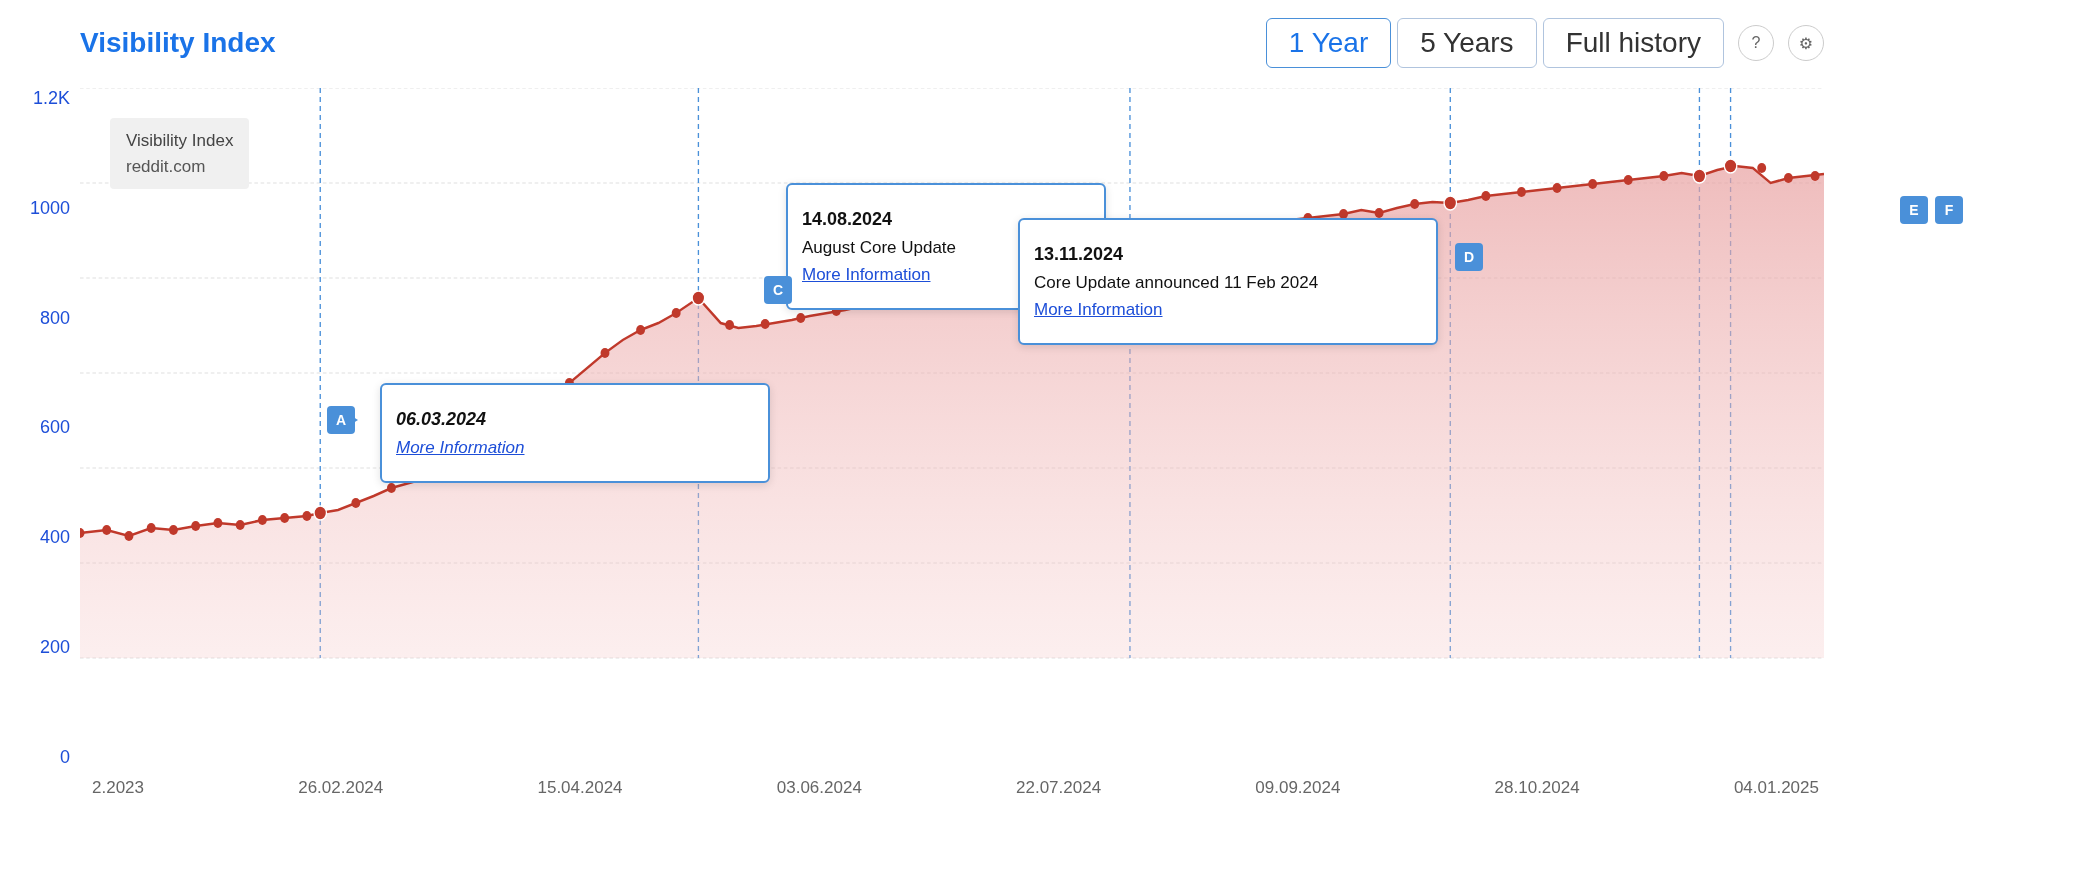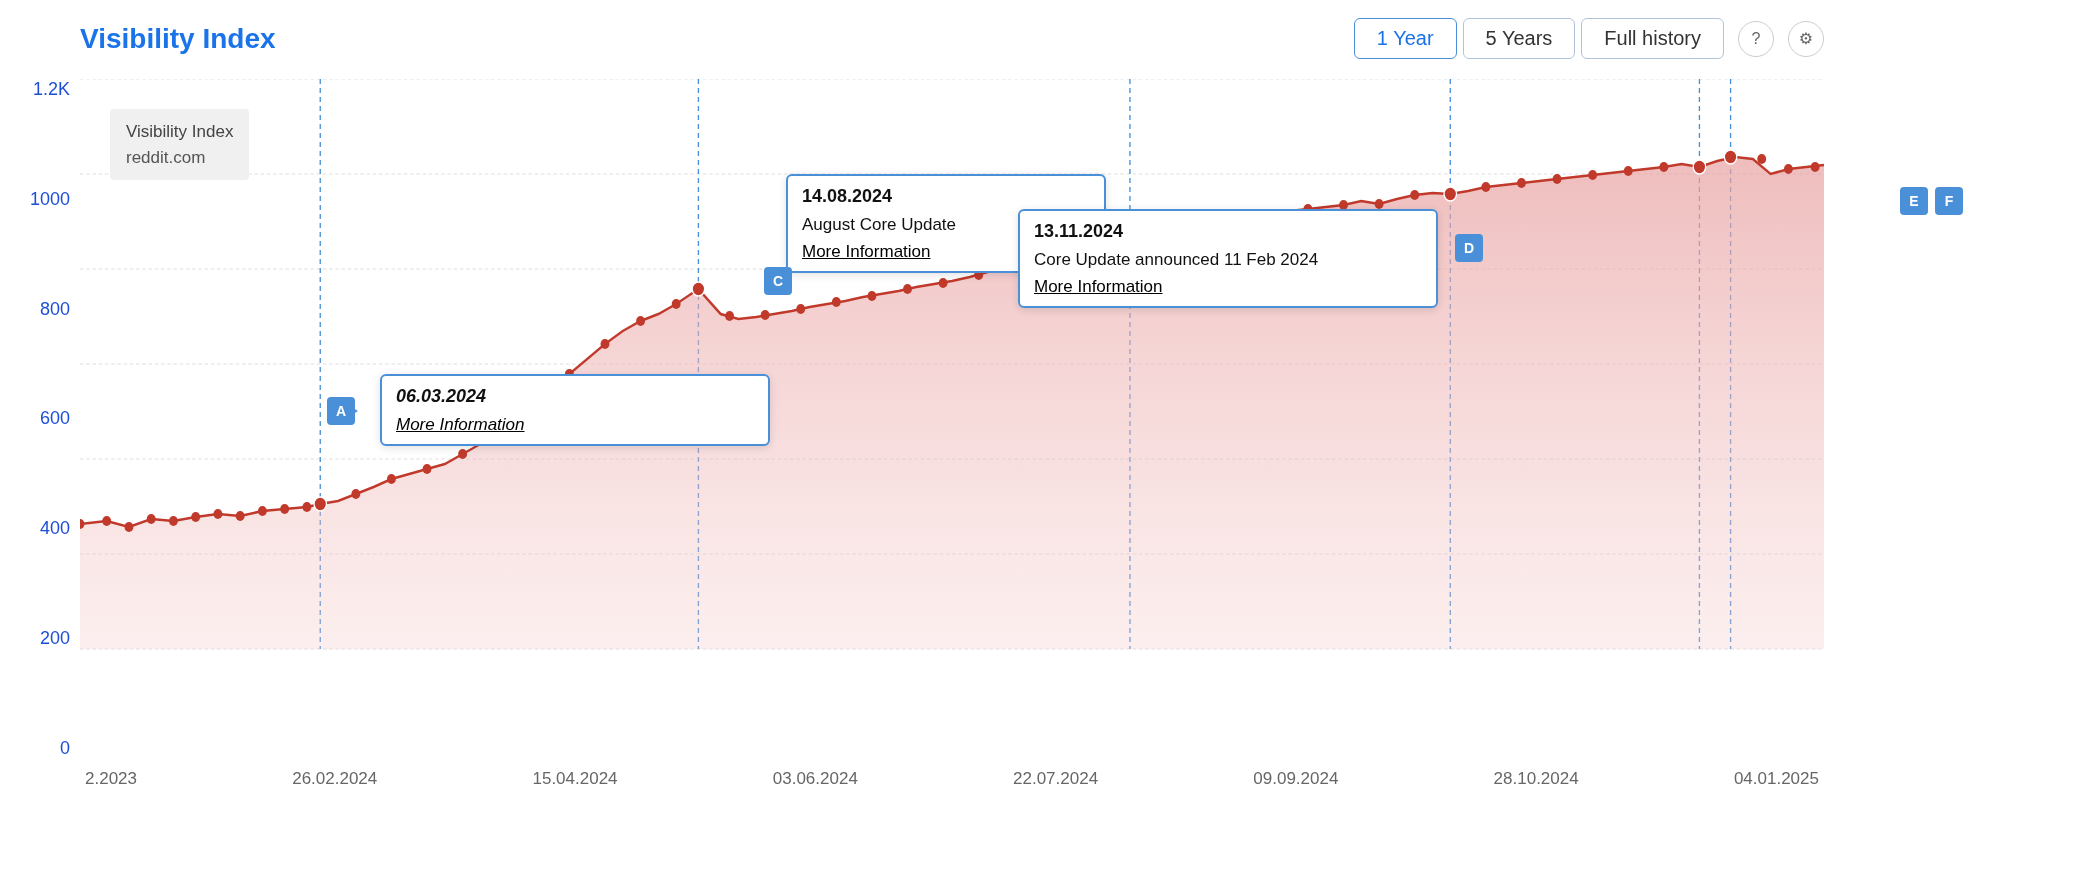--- a/index.html
+++ b/index.html
@@ -30,21 +30,21 @@
     .header-right {
       display: flex;
       align-items: center;
       gap: 6px;
     }
     .time-btn {
       padding: 8px 22px;
       border: 1.5px solid #b0c4de;
       border-radius: 6px;
       background: #fff;
-      font-size: 20px;
+      font-size: 28px;
       color: #333;
       cursor: pointer;
     }
     .time-btn.active {
       border-color: #4a90d9;
       color: #1a73e8;
       font-weight: 500;
     }
     .icon-btn {
       width: 36px;
@@ -74,21 +74,21 @@
     }
     .y-label {
       font-size: 18px;
       color: #1d4ed8;
       text-align: right;
       width: 55px;
     }
     .x-axis {
       position: absolute;
       bottom: 0;
-      left: 0;
+      left: 7px;
       right: 0;
       display: flex;
       justify-content: space-between;
       padding: 0 5px;
     }
     .x-label {
       font-size: 17px;
       color: #666;
     }
     svg.chart-svg {
@@ -110,30 +110,30 @@
       color: #555;
       line-height: 1.5;
     }
     .legend-title { font-weight: 500; color: #444; }
     
     .tooltip {
       position: absolute;
       background: #fff;
       border: 2px solid #4a90d9;
       border-radius: 6px;
-      padding: 6px 14px;
+      padding: 20px 14px;
       font-size: 17px;
       line-height: 1.6;
       pointer-events: none;
       box-shadow: 0 2px 8px rgba(0,0,0,0.12);
       min-width: 180px;
     }
     .tooltip .date { font-weight: 700; font-size: 18px; color: #111; }
     .tooltip .event { color: #111; }
-    .tooltip .more { color: #000000; text-decoration: underline; cursor: pointer; }
+    .tooltip .more { color: #1d4ed8; text-decoration: underline; cursor: pointer; }
     
     .marker {
       position: absolute;
       width: 28px;
       height: 28px;
       background: #4a90d9;
       color: #fff;
       font-size: 14px;
       font-weight: 700;
       border-radius: 4px;

